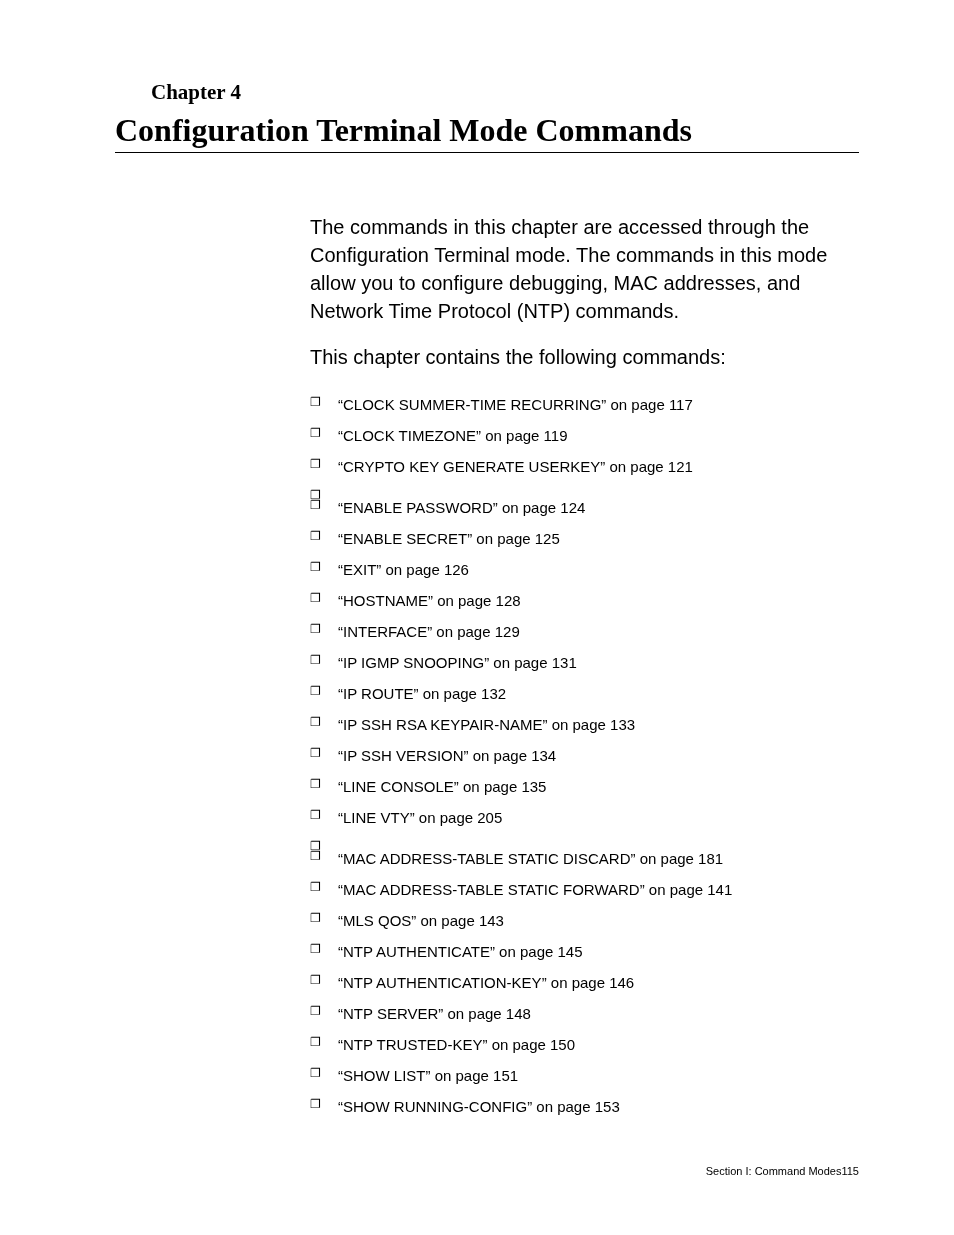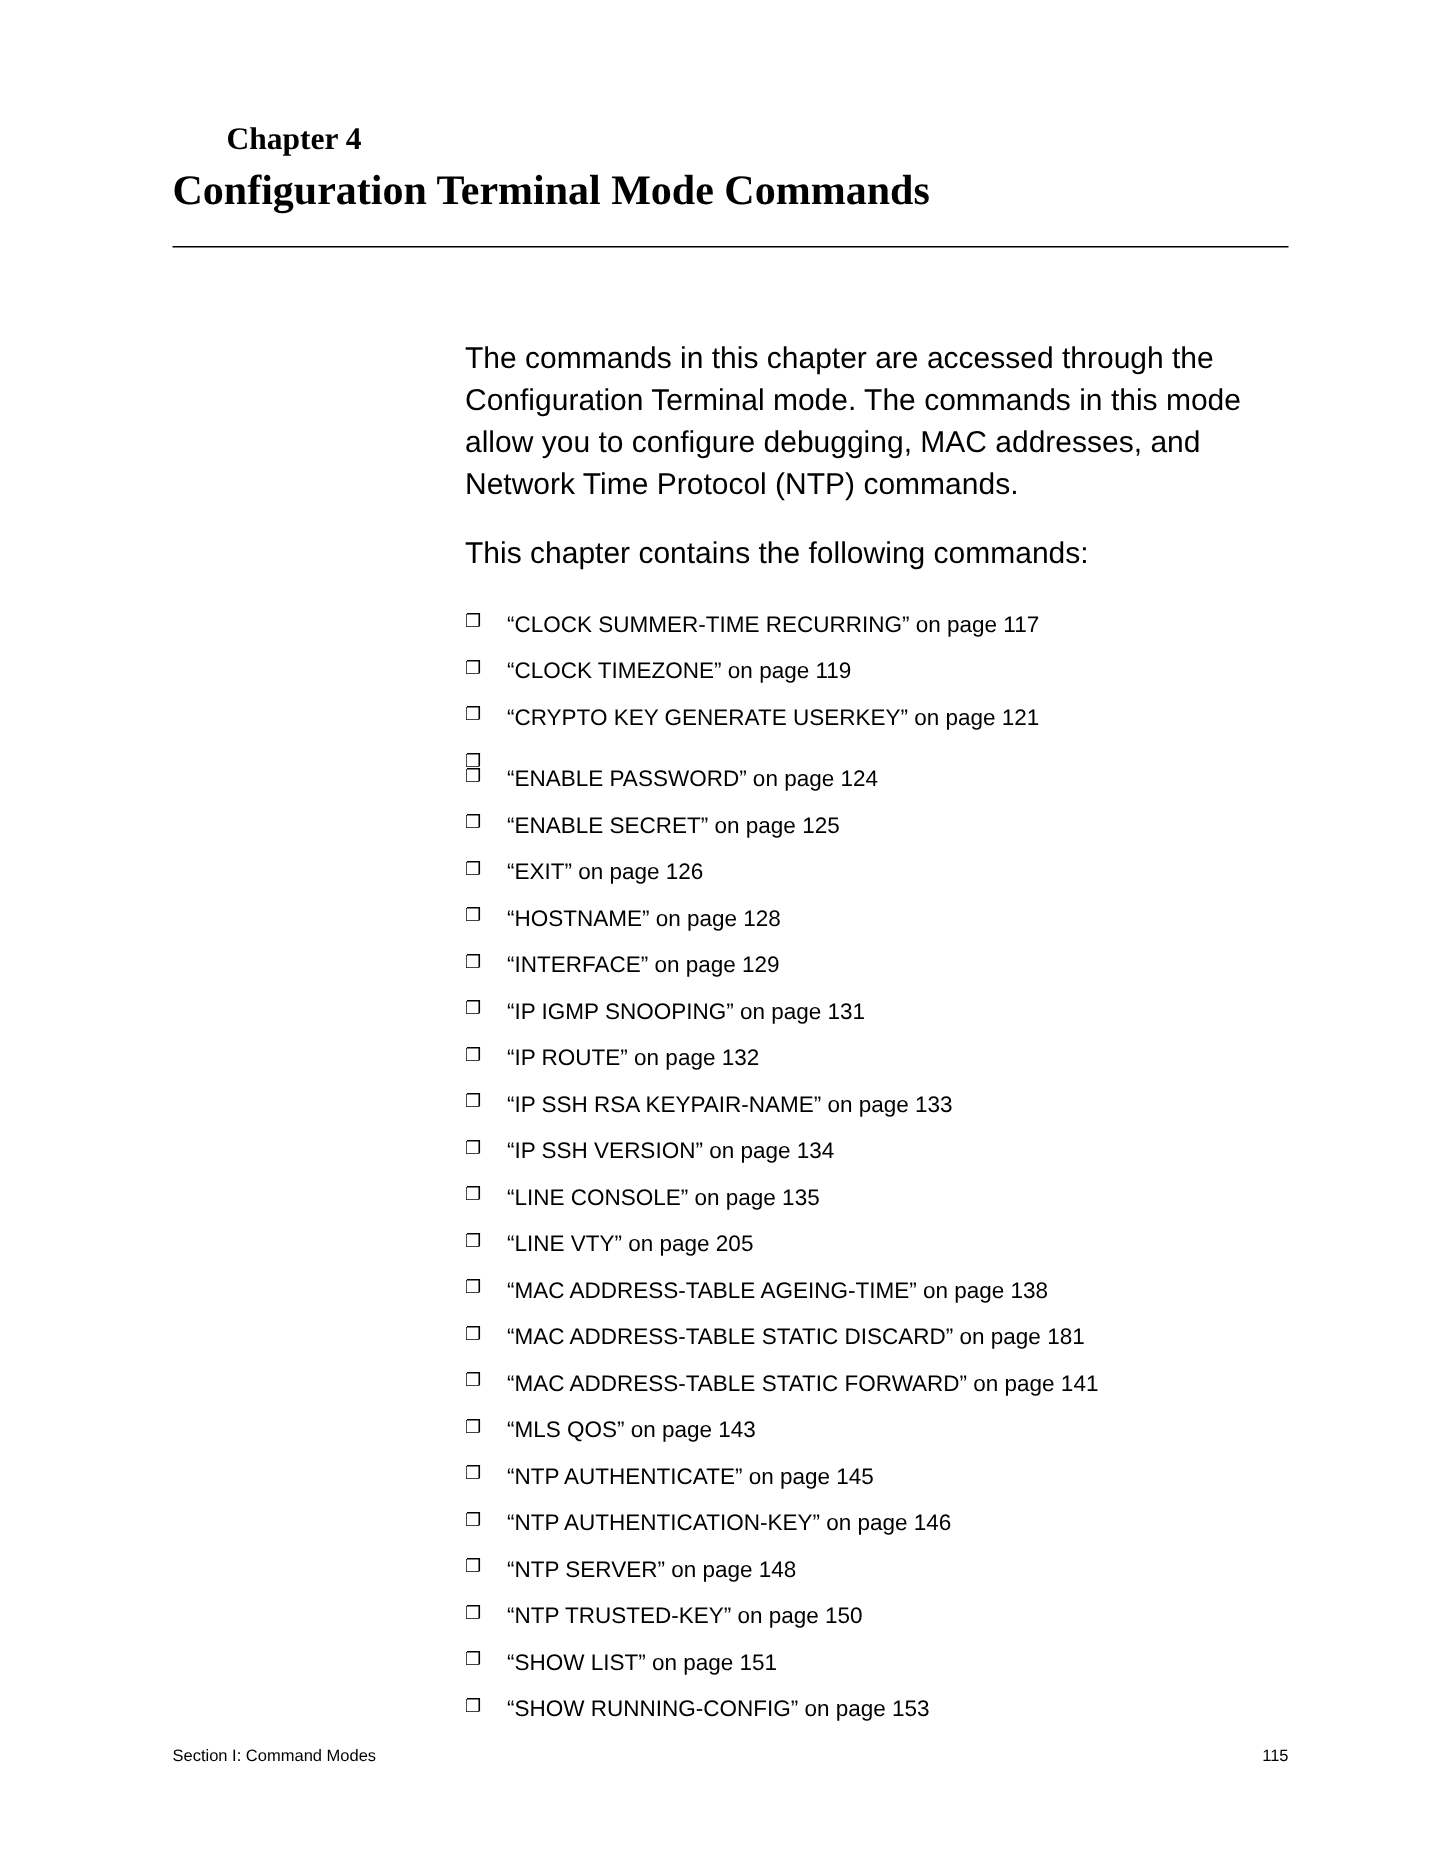--- a/index.html
+++ b/index.html
@@ -20,24 +20,23 @@
     }
     .chapter-label {
       font-family: 'Times New Roman', Times, serif;
       font-size: 21px;
       font-weight: bold;
       margin-bottom: 5px;
       margin-left: 36px;
     }
     .chapter-title {
       font-family: 'Times New Roman', Times, serif;
-      font-size: 28px;
+      font-size: 32px;
       font-weight: bold;
       line-height: 1.3;
-      padding-bottom: 18px;
       border-bottom: 1.5px solid #000;
     }
     .content {
       margin-left: 195px;
       margin-top: 60px;
     }
     .intro-para {
       font-size: 20px;
       line-height: 1.4;
       margin-bottom: 18px;
@@ -54,24 +53,24 @@
     }
     .bullet {
       position: absolute;
       left: 0;
       top: 5px;
       font-size: 12px;
     }
     .footer {
       position: absolute;
       bottom: 58px;
-      left: 115px;
+      left: 127px;
       right: 95px;
       display: flex;
-      justify-content: space-between;
+      justify-content: flex-end;
       font-size: 11px;
     }
   </style>
 </head>
 <body>
 
 <div class="page">
   <div class="chapter-label">Chapter 4</div>
   <div class="chapter-title">Configuration Terminal Mode Commands</div>
 
@@ -88,21 +87,21 @@
       <li><span class="bullet">❐</span><span>“ENABLE SECRET” on page 125</span></li>
       <li><span class="bullet">❐</span><span>“EXIT” on page 126</span></li>
       <li><span class="bullet">❐</span><span>“HOSTNAME” on page 128</span></li>
       <li><span class="bullet">❐</span><span>“INTERFACE” on page 129</span></li>
       <li><span class="bullet">❐</span><span>“IP IGMP SNOOPING” on page 131</span></li>
       <li><span class="bullet">❐</span><span>“IP ROUTE” on page 132</span></li>
       <li><span class="bullet">❐</span><span>“IP SSH RSA KEYPAIR-NAME” on page 133</span></li>
       <li><span class="bullet">❐</span><span>“IP SSH VERSION” on page 134</span></li>
       <li><span class="bullet">❐</span><span>“LINE CONSOLE” on page 135</span></li>
       <li><span class="bullet">❐</span><span>“LINE VTY” on page 205</span></li>
-      <li><span class="bullet">❐</span><span>“MAC ADDRESS-TABLE AGEING-TIME” on page 138</span></li>
+      <li><span class="bullet">❐</span></li>
       <li><span class="bullet">❐</span><span>“MAC ADDRESS-TABLE STATIC DISCARD” on page 181</span></li>
       <li><span class="bullet">❐</span><span>“MAC ADDRESS-TABLE STATIC FORWARD” on page 141</span></li>
       <li><span class="bullet">❐</span><span>“MLS QOS” on page 143</span></li>
       <li><span class="bullet">❐</span><span>“NTP AUTHENTICATE” on page 145</span></li>
       <li><span class="bullet">❐</span><span>“NTP AUTHENTICATION-KEY” on page 146</span></li>
       <li><span class="bullet">❐</span><span>“NTP SERVER” on page 148</span></li>
       <li><span class="bullet">❐</span><span>“NTP TRUSTED-KEY” on page 150</span></li>
       <li><span class="bullet">❐</span><span>“SHOW LIST” on page 151</span></li>
       <li><span class="bullet">❐</span><span>“SHOW RUNNING-CONFIG” on page 153</span></li>
     </ul>

